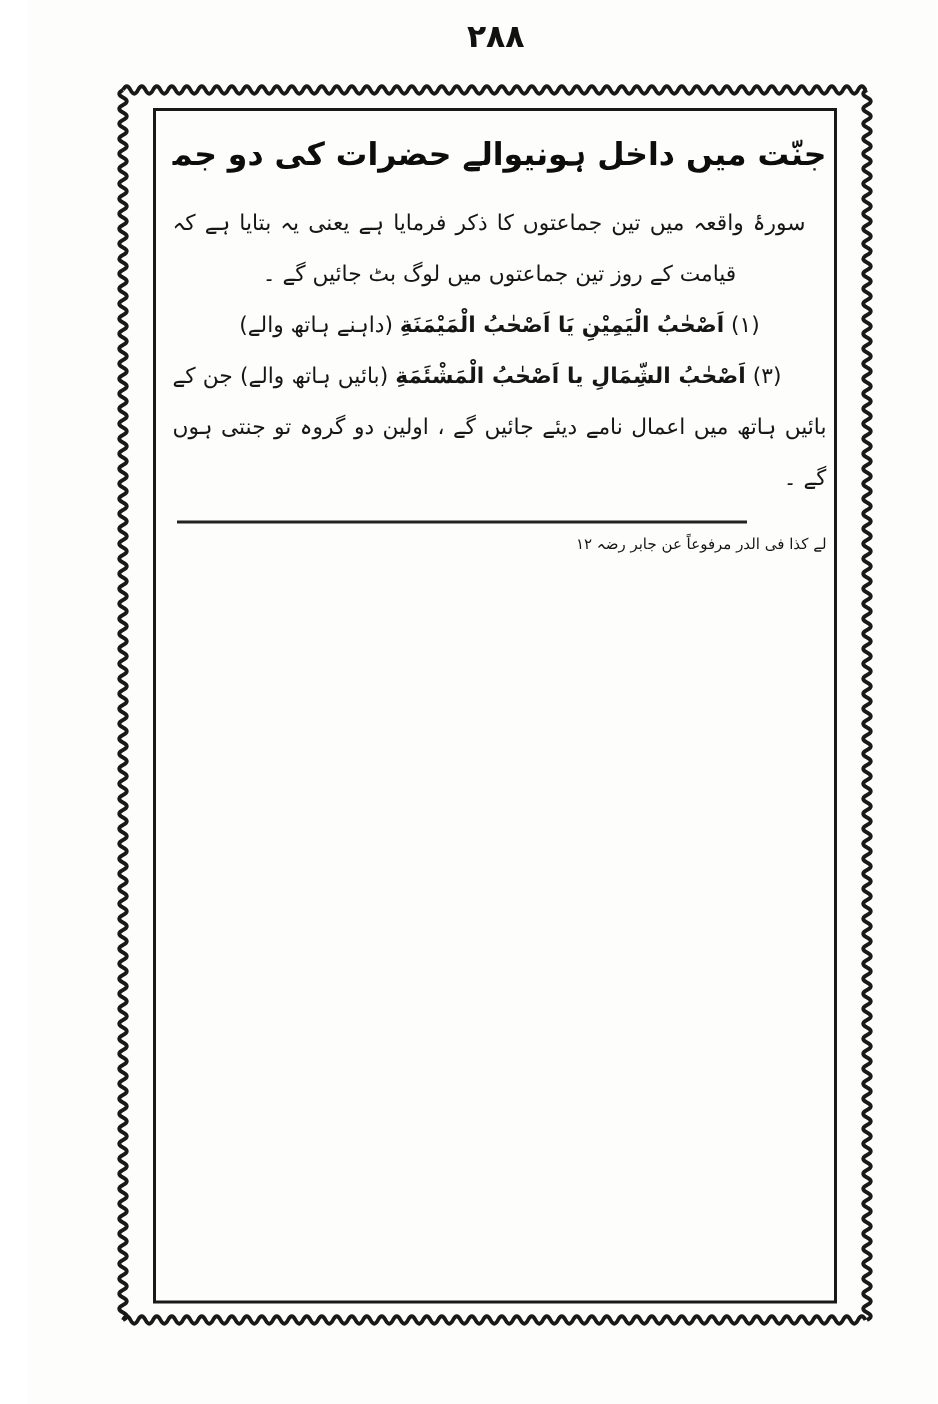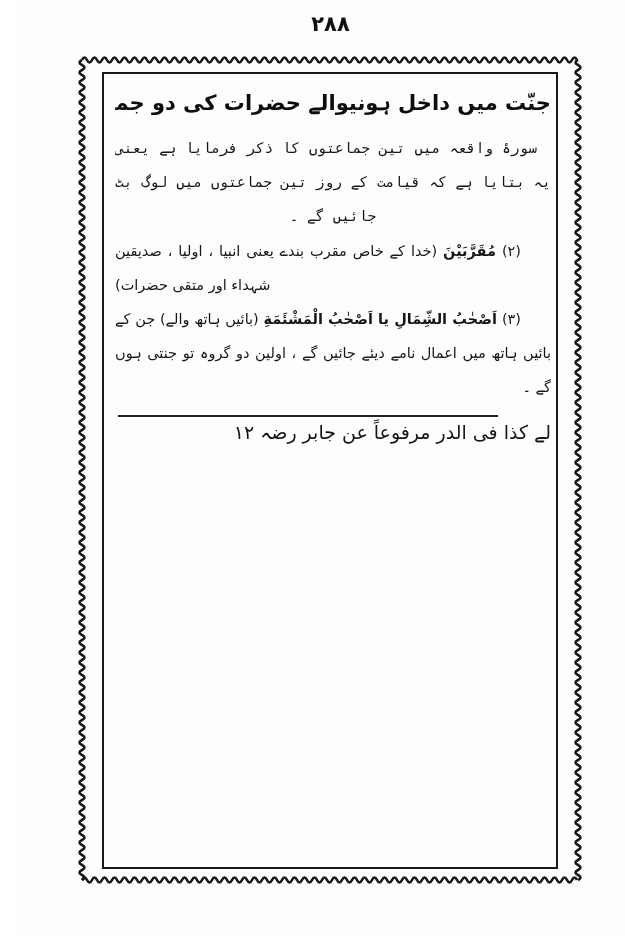--- a/index.html
+++ b/index.html
@@ -22,32 +22,32 @@
     direction:rtl;text-align:justify;font-size:14.5px;line-height:34px;
     overflow:hidden;
   }
   .title{
     font-size:21px;font-weight:bold;text-align:center;white-space:nowrap;
     line-height:46px;margin:0 0 6px 0;color:#0d0d0d;
   }
   .content p{margin:0;}
   .indent{text-indent:30px;}
   .small-indent{text-indent:14px;}
-  .last-center{text-align-last:center;font-family:Liberation Mono, monospace;}
+  .last-center{text-align-last:center;}
   .last-left{text-align-last:left;}
   .item-centered{text-align:center;text-align-last:center;}
   .arabic{font-weight:bold;}
   .footnote-rule{
     border:none;border-top:2px solid #222;height:0;
     margin:11px 53px 0 3px;
   }
   .footnote{
     text-align:left;direction:rtl;text-align-last:right;
     padding-left:0;padding-right:0;margin-left:53px !important;
-    font-size:19px;line-height:30px;margin-top:4px;
+    font-size:10px;line-height:30px;margin-top:4px;
   }
 </style>
 </head>
 <body>
 
 <div class="screenshot">
 
   <div class="pageno">۲۸۸</div>
 
   <svg class="zigzag" width="625" height="936" aria-hidden="true">
@@ -58,22 +58,22 @@
     </svg>
 
   <div class="inner-border"></div>
 
   <div class="content">
 
     <div class="title">جنّت میں داخل ہونیوالے حضرات کی دو جماعتیں</div>
 
     <p class="small-indent last-center">سورۂ واقعہ میں تین جماعتوں کا ذکر فرمایا ہے یعنی یہ بتایا ہے کہ قیامت کے روز تین جماعتوں میں لوگ بٹ جائیں گے ۔</p>
 
+    <p class="item-centered"><span>(۱)</span> <span class="arabic">اَصْحٰبُ الْیَمِیْنِ یَا اَصْحٰبُ الْمَیْمَنَةِ</span> <span>(داہنے ہاتھ والے)</span></p>
 
-    <p class="indent last-left"><span>(۲)</span> <span class="arabic">مُقَرَّبَیْنَ</span> <span>(خدا کے خاص مقرب بندے یعنی انبیا ، اولیا ، صدیقین شہداء اور متقی حضرات)</span></p>
 
     <p class="indent"><span>(۳)</span> <span class="arabic">اَصْحٰبُ الشِّمَالِ یا اَصْحٰبُ الْمَشْئَمَةِ</span> <span>(بائیں ہاتھ والے) جن کے بائیں ہاتھ میں اعمال نامے دیئے جائیں گے ، اولین دو گروہ تو جنتی ہوں گے ۔</span></p>
 
 
 
 
     <hr class="footnote-rule">
 
     <p class="footnote">لے کذا فی الدر مرفوعاً عن جابر رضہ ۱۲</p>
 

